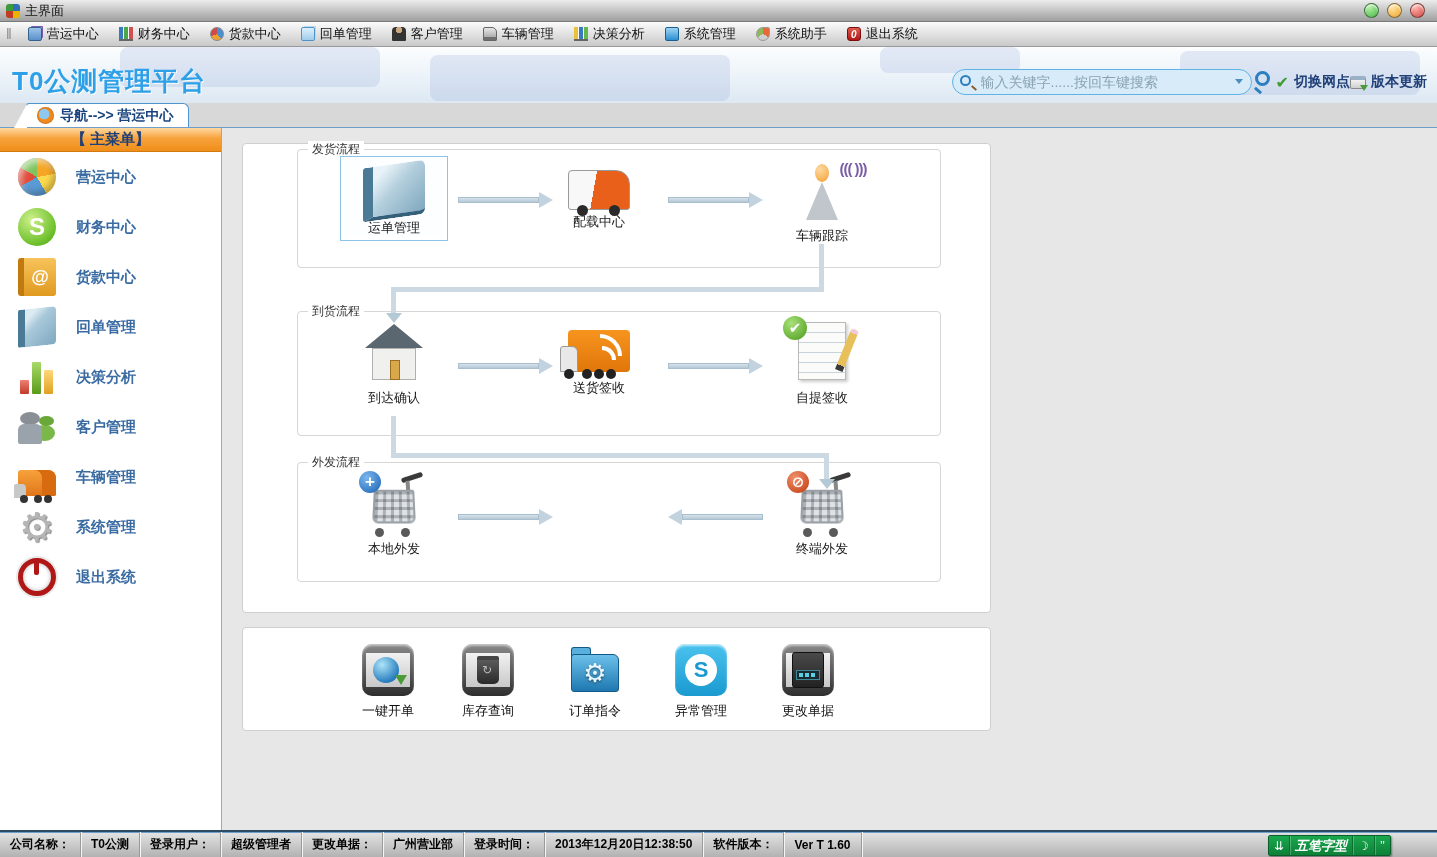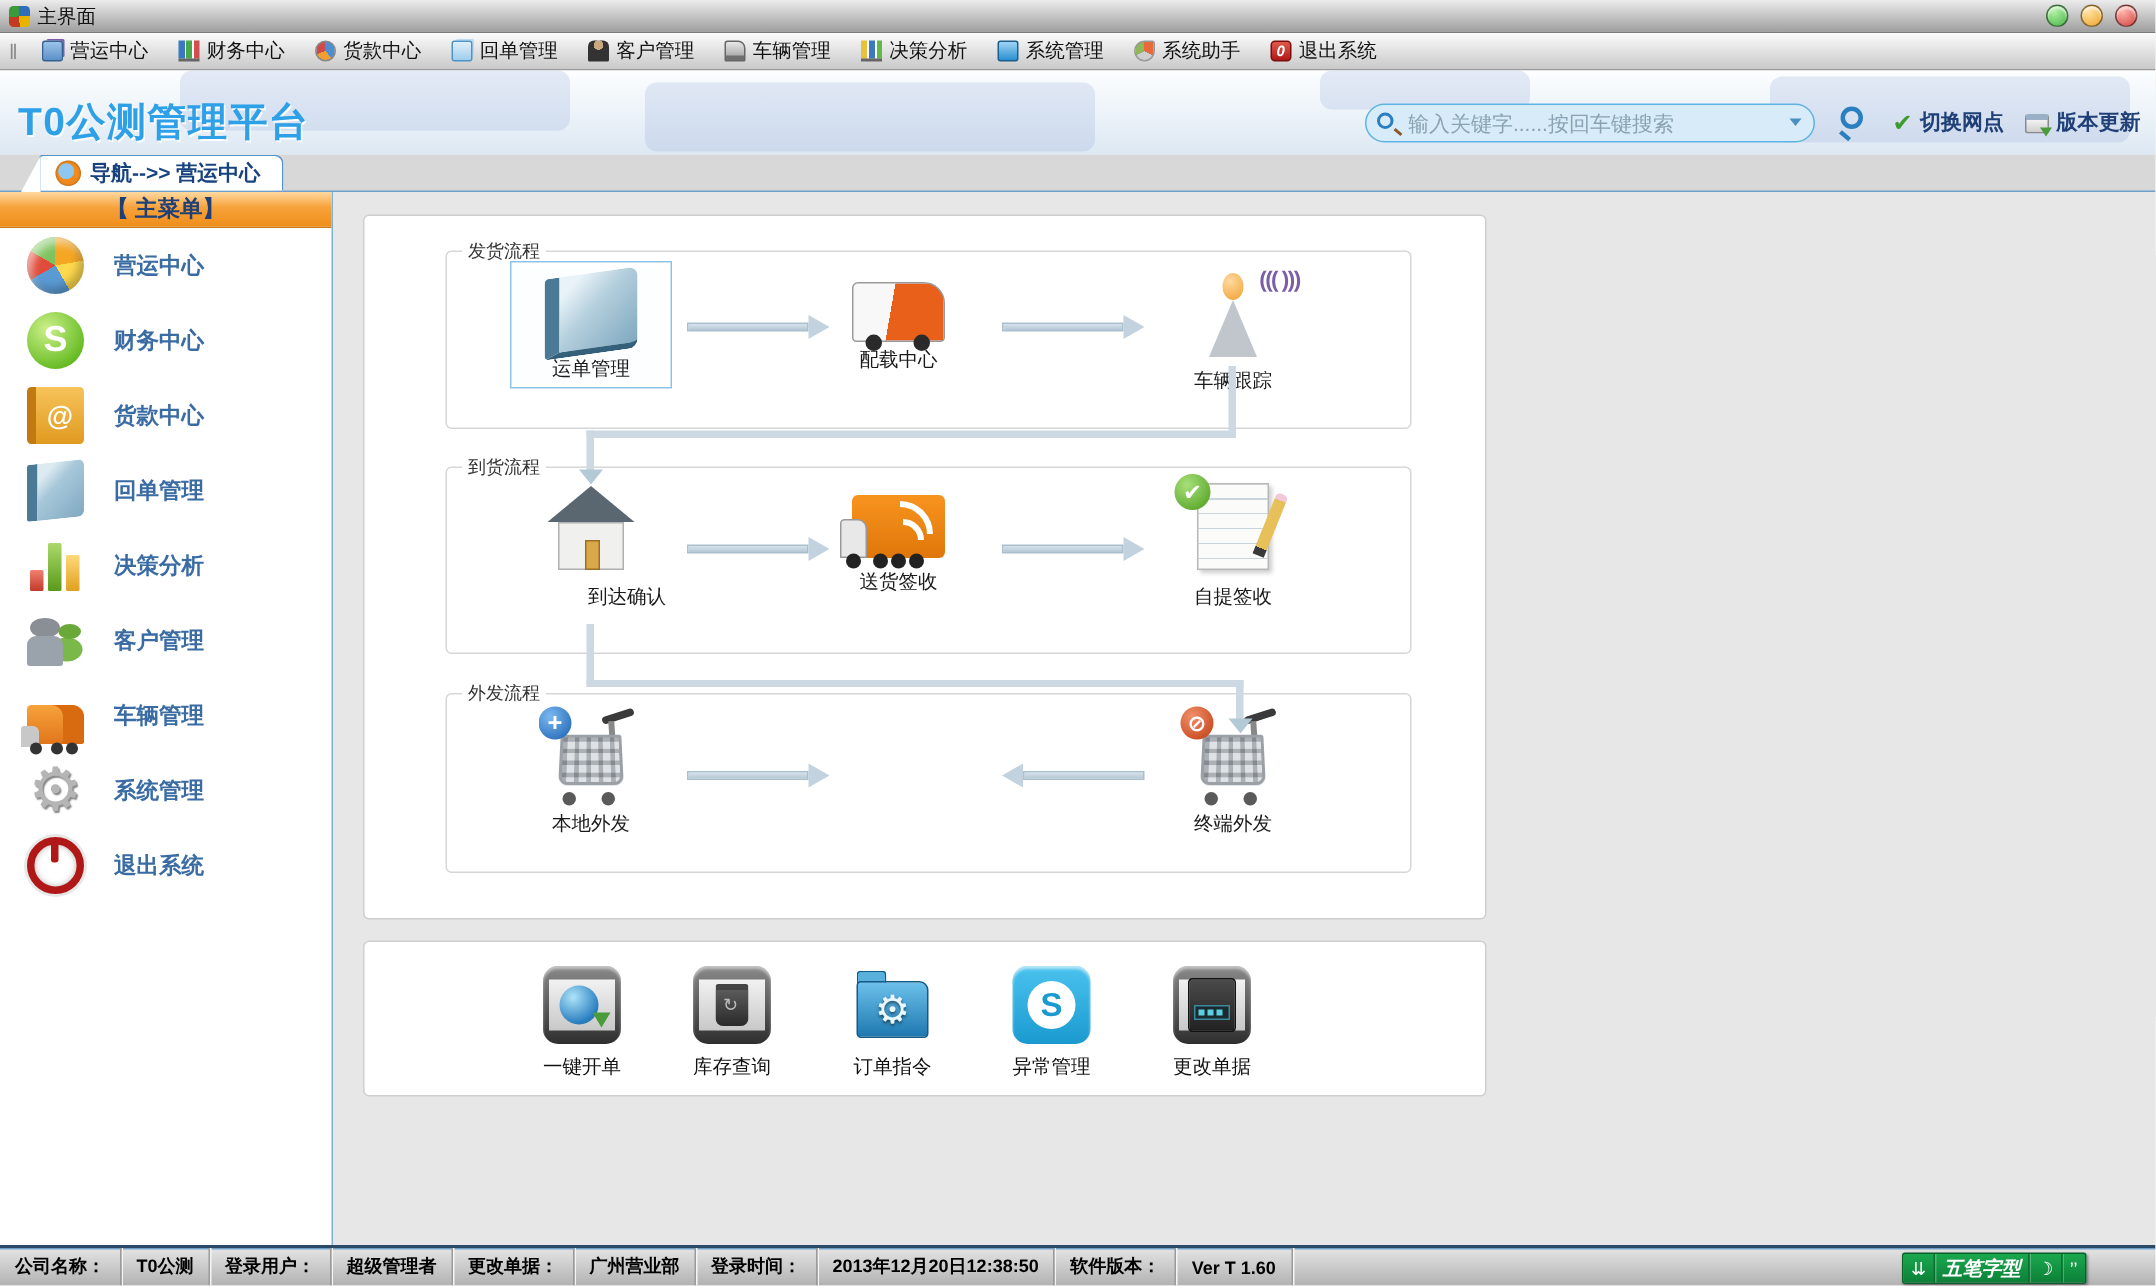--- a/index.html
+++ b/index.html
@@ -36,21 +36,21 @@
   .mi-helper{border-radius:50% 2px 50% 50%;background:conic-gradient(#e86a3a 0 120deg,#cfcfcf 120deg 240deg,#8fb85a 240deg 360deg);border:1px solid #999;}
   .mi-exit{background:linear-gradient(#e05a4a,#b01818);border:1px solid #7a0e0e;border-radius:3px;
     color:#fff;font-size:10px;font-weight:bold;display:flex;align-items:center;justify-content:center;}
 
   
   .header{height:56px;background:linear-gradient(#fcfeff,#dde8f3);position:relative;overflow:hidden;
     display:flex;align-items:flex-end;}
   .mapblob{position:absolute;background:rgba(140,165,215,.22);border-radius:8px;}
   .logo{font-size:26px;font-weight:bold;color:#2da0e8;margin:0 0 4px 12px;
     text-shadow:1px 1px 0 rgba(255,255,255,.9);letter-spacing:1px;white-space:nowrap;z-index:2;}
-  .hright{position:absolute;right:10px;bottom:8px;display:flex;align-items:center;gap:14px;z-index:2;}
+  .hright{position:absolute;right:10px;bottom:8px;display:flex;align-items:center;z-index:2;}
   .searchwrap{position:relative;width:300px;height:26px;}
   .searchwrap input{width:100%;height:100%;border:1px solid #5fb3e4;border-radius:13px;
     background:#d7ecf8;padding:0 26px 0 28px;font-size:14px;color:#333;outline:none;}
   .searchwrap input::placeholder{color:#8aa2b2;}
   .mag{position:absolute;width:11px;height:11px;border:2px solid #2a7fc0;border-radius:50%;}
   .mag::after{content:"";position:absolute;width:6px;height:2px;background:#8a5a2a;
     left:9px;top:10px;transform:rotate(40deg);}
   .mag.inbox{left:8px;top:6px;}
   .ddarrow{position:absolute;right:9px;top:10px;width:0;height:0;
     border-left:4px solid transparent;border-right:4px solid transparent;border-top:5px solid #4a8fc0;}
@@ -112,21 +112,21 @@
     box-shadow:0 0 0 2px #e8e8e8, inset 0 0 4px rgba(0,0,0,.3);}
   .sic-power::after{content:"";position:absolute;left:11px;top:-4px;width:5px;height:16px;background:#b01818;border-radius:2px;}
 
   .content{flex:1;background:#e7e7e7;position:relative;}
   .panel{position:absolute;background:#fff;border:1px solid #cfcfcf;border-radius:4px;}
   .panel1{left:20px;top:15px;width:749px;height:470px;}
   .panel2{left:20px;top:499px;width:749px;height:104px;}
 
   .fset{position:absolute;left:54px;width:644px;border:1px solid #d6d6d6;border-radius:4px;}
   .legend{position:absolute;top:-9px;left:10px;background:#fff;padding:0 4px;font-size:12px;color:#333;}
-  .f1{top:23px;height:119px;text-decoration:underline;} .f2{top:167px;height:125px;} .f3{top:318px;height:120px;}
+  .f1{top:5px;height:119px;text-decoration:underline;} .f2{top:167px;height:125px;} .f3{top:318px;height:120px;}
 
   .fitem{position:absolute;top:10px;width:100px;text-align:center;cursor:pointer;}
   .fitem.sel{outline:1px solid #8cc3e8;outline-offset:3px;background:#fdfeff;}
   .flabel{font-size:13px;color:#1a1a1a;margin-top:5px;}
   .ficon{width:62px;height:62px;margin:0 auto;position:relative;}
 
   .ic-bookblue{background:linear-gradient(135deg,#e8f2f8 0 15%,#b4cfdd 45%,#7fa8bf 100%);
     border-left:10px solid #4a7a96;border-bottom:4px solid #35607a;border-radius:3px 6px 6px 3px;
     transform:skewY(-8deg);height:54px;top:4px;}
   .ic-van{top:10px;height:40px;background:linear-gradient(100deg,#f8f8f8 0 42%,#e8601a 42% 100%);
@@ -397,21 +397,21 @@
             <span class="waves">((( )))</span>
             <span class="ball"></span>
               <span class="cone"></span>
           </div>
           <div class="flabel">车辆跟踪</div>
         </div>
       </div>
 
       <div class="fset f2">
         <span class="legend">到货流程</span>
-        <div class="fitem" style="left:46px;text-align:right;">
+        <div class="fitem" style="left:46px;">
           <div class="ficon ic-house">
             <span class="roof"></span>
               <span class="body"></span>
               <span class="door"></span>
           </div>
           <div class="flabel">到达确认</div>
         </div>
         <div class="farrow right" style="left:160px;top:46px;width:95px;">
             <i class="shaft"></i>
             <i class="head"></i>

